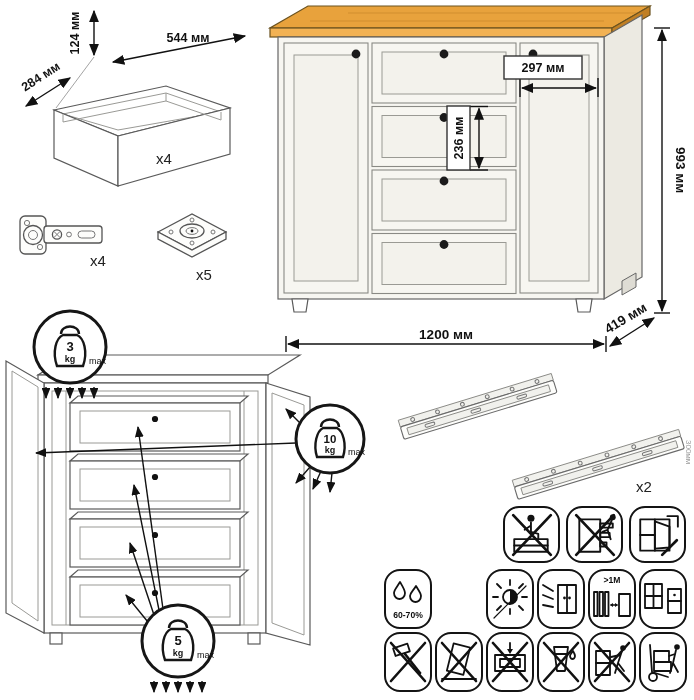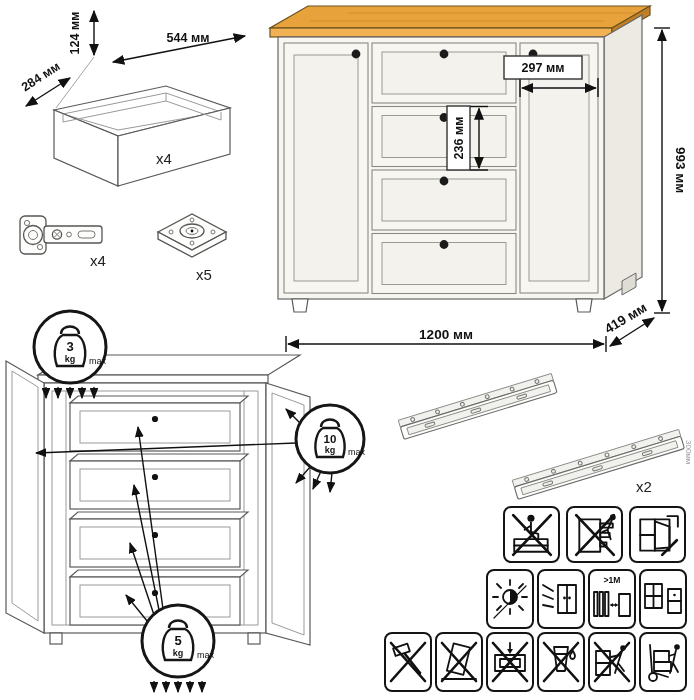--- a/index.html
+++ b/index.html
@@ -18,21 +18,21 @@
   .hwl{fill:none;stroke:#777;stroke-width:1}
   .wc{fill:#fff;stroke:#161616;stroke-width:3}
   .kb{fill:#fff;stroke:#161616;stroke-width:2.4}
   .wv{font-size:13px;font-weight:bold;fill:#111;text-anchor:middle}
   .wu{font-size:9px;font-weight:bold;fill:#111;text-anchor:middle}
   .wm{font-size:9px;fill:#111}
   .lbox{fill:#fff;stroke:#333;stroke-width:1.4}
   .rail{fill:#fdfdfb;stroke:#6a6a6a;stroke-width:1.1}
   .raill{fill:#f1f1ed;stroke:#8a8a86;stroke-width:0.9}
   .rlen{font-size:8px;fill:#9a9a9a}
-  .pict{position:absolute;border:2.2px solid #141414;border-radius:8px;background:#fff;
+  .pict{position:absolute;border:2.2px solid #141414;border-radius:16px;background:#fff;
         display:flex;flex-direction:column;align-items:center;justify-content:center;gap:1px}
   .ptxt{font-size:8.6px;font-weight:bold;color:#0e0e0e;line-height:1;white-space:nowrap}
   .ptxt.sm{font-size:7.2px}
   .pic-s{stroke:#111;stroke-width:1.8;fill:none;stroke-linecap:round;stroke-linejoin:round}
   .pic-f{fill:#111;stroke:none}
   .pic-x{stroke:#111;stroke-width:2.6;stroke-linecap:round}
 </style>
 </head>
 <body>
 
@@ -339,20 +339,27 @@
     <svg width="46" height="46" viewBox="0 0 44 44">
       <rect class="pic-s" x="5" y="7" width="28" height="30"></rect>
       <line class="pic-s" x1="19" y1="7" x2="19" y2="37"></line>
       <line class="pic-s" x1="5" y1="22" x2="19" y2="22"></line>
       <polygon class="pic-s" points="19,9 33,14 33,34 19,35"></polygon>
       <polyline class="pic-s" points="31,4 41,4 41,14"></polyline>
       <line class="pic-x" x1="26" y1="41" x2="40" y2="27"></line>
     </svg>
   </div>
 
+  <div class="pict" style="left:384px;top:569px;width:48px;height:60px">
+    <svg width="40" height="32" viewBox="0 0 40 32">
+      <path class="pic-s" d="M12,4 C15,9 17,12 17,15 C17,19 14,21 11.5,21 C9,21 6,19 6,15 C6,12 9,9 12,4 Z"></path>
+      <path class="pic-s" d="M28,8 C31,13 33,15 33,18 C33,22 30,24 27.5,24 C25,24 22,22 22,18 C22,15 25,13 28,8 Z"></path>
+    </svg>
+    <div class="ptxt">60-70%</div>
+  </div>
   <div class="pict" style="left:486px;top:569px;width:48px;height:60px">
     <svg width="42" height="44" viewBox="0 0 42 44">
       <circle class="pic-s" cx="21" cy="20" r="7"></circle>
       <path class="pic-f" d="M21,13 A7,7 0 0 1 21,27 Z"></path>
       <path class="pic-s" d="M21,8 L21,3 M21,32 L21,37 M9,20 L4,20 M33,20 L38,20 M12,11 L8,7 M30,11 L34,7 M12,29 L8,33 M30,29 L34,33"></path>
       <line class="pic-s" x1="5" y1="41" x2="37" y2="9" style="stroke-width:1.2"></line>
     </svg>
   </div>
   <div class="pict" style="left:537px;top:569px;width:48px;height:60px">
     <svg width="42" height="44" viewBox="0 0 42 44">

